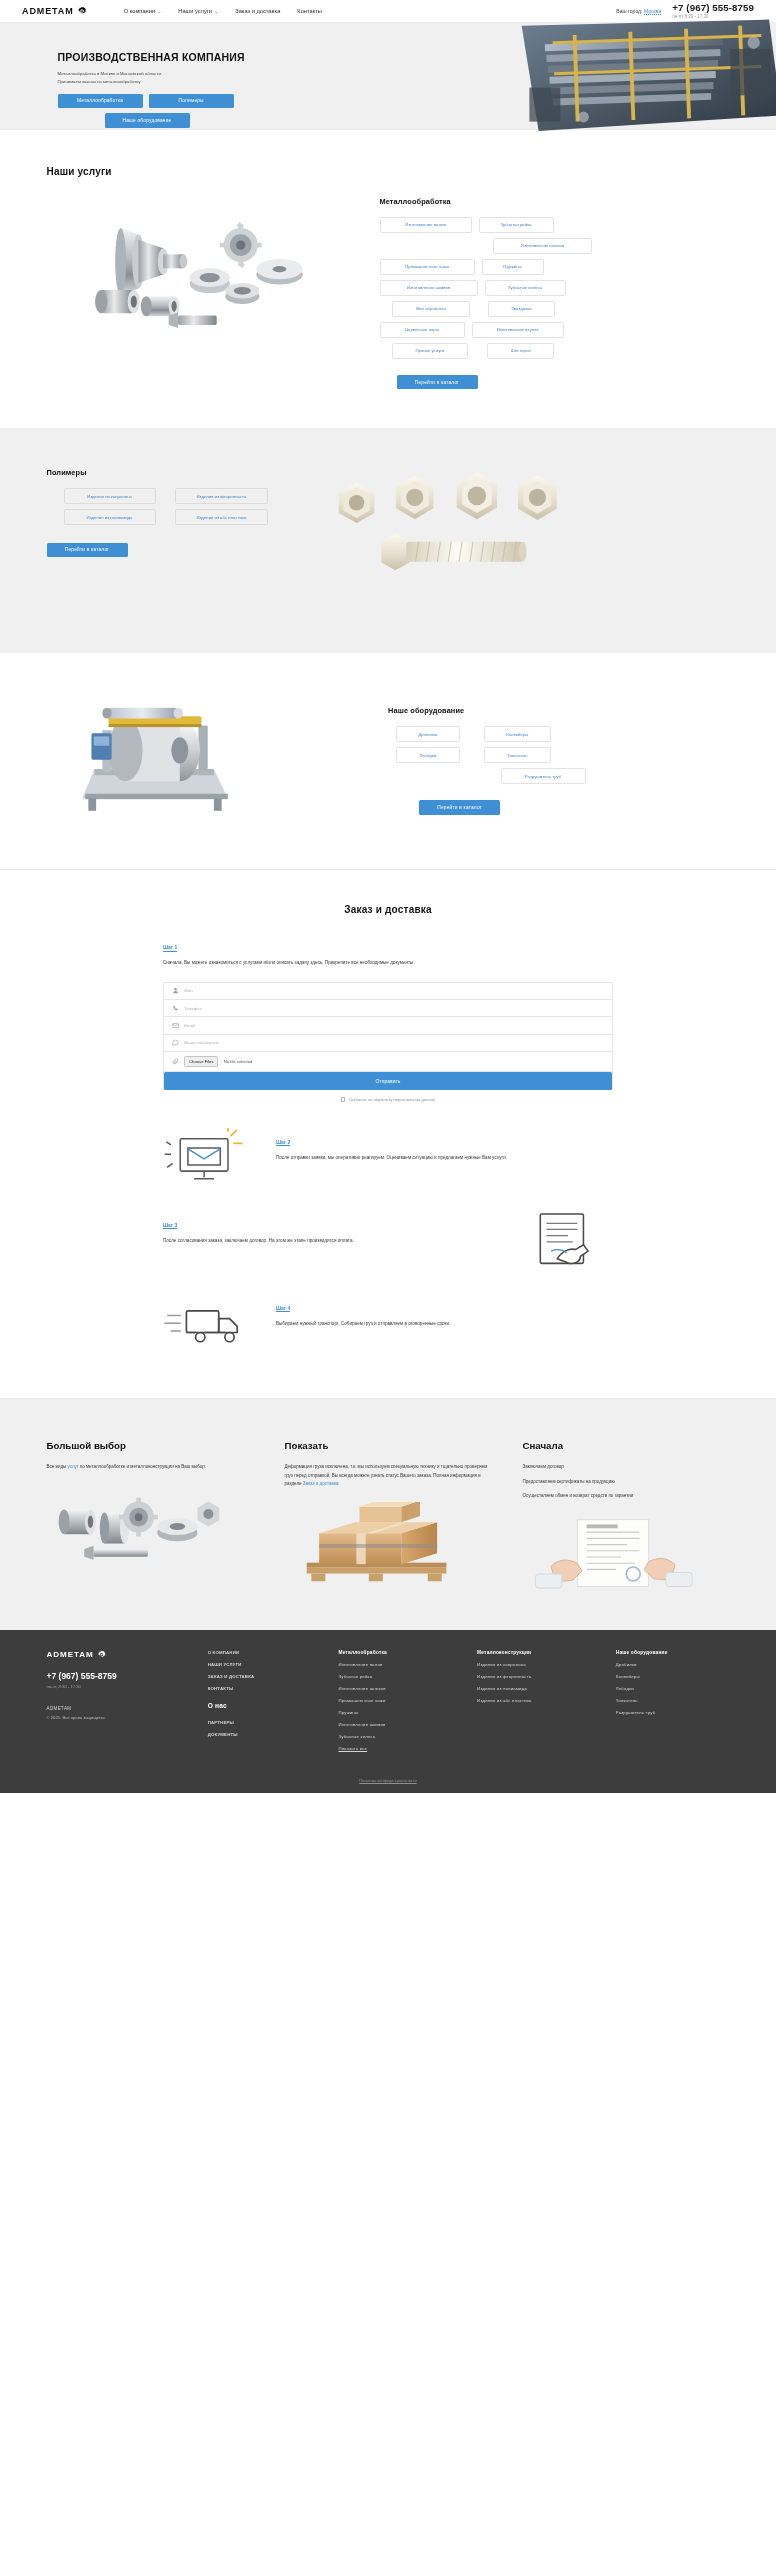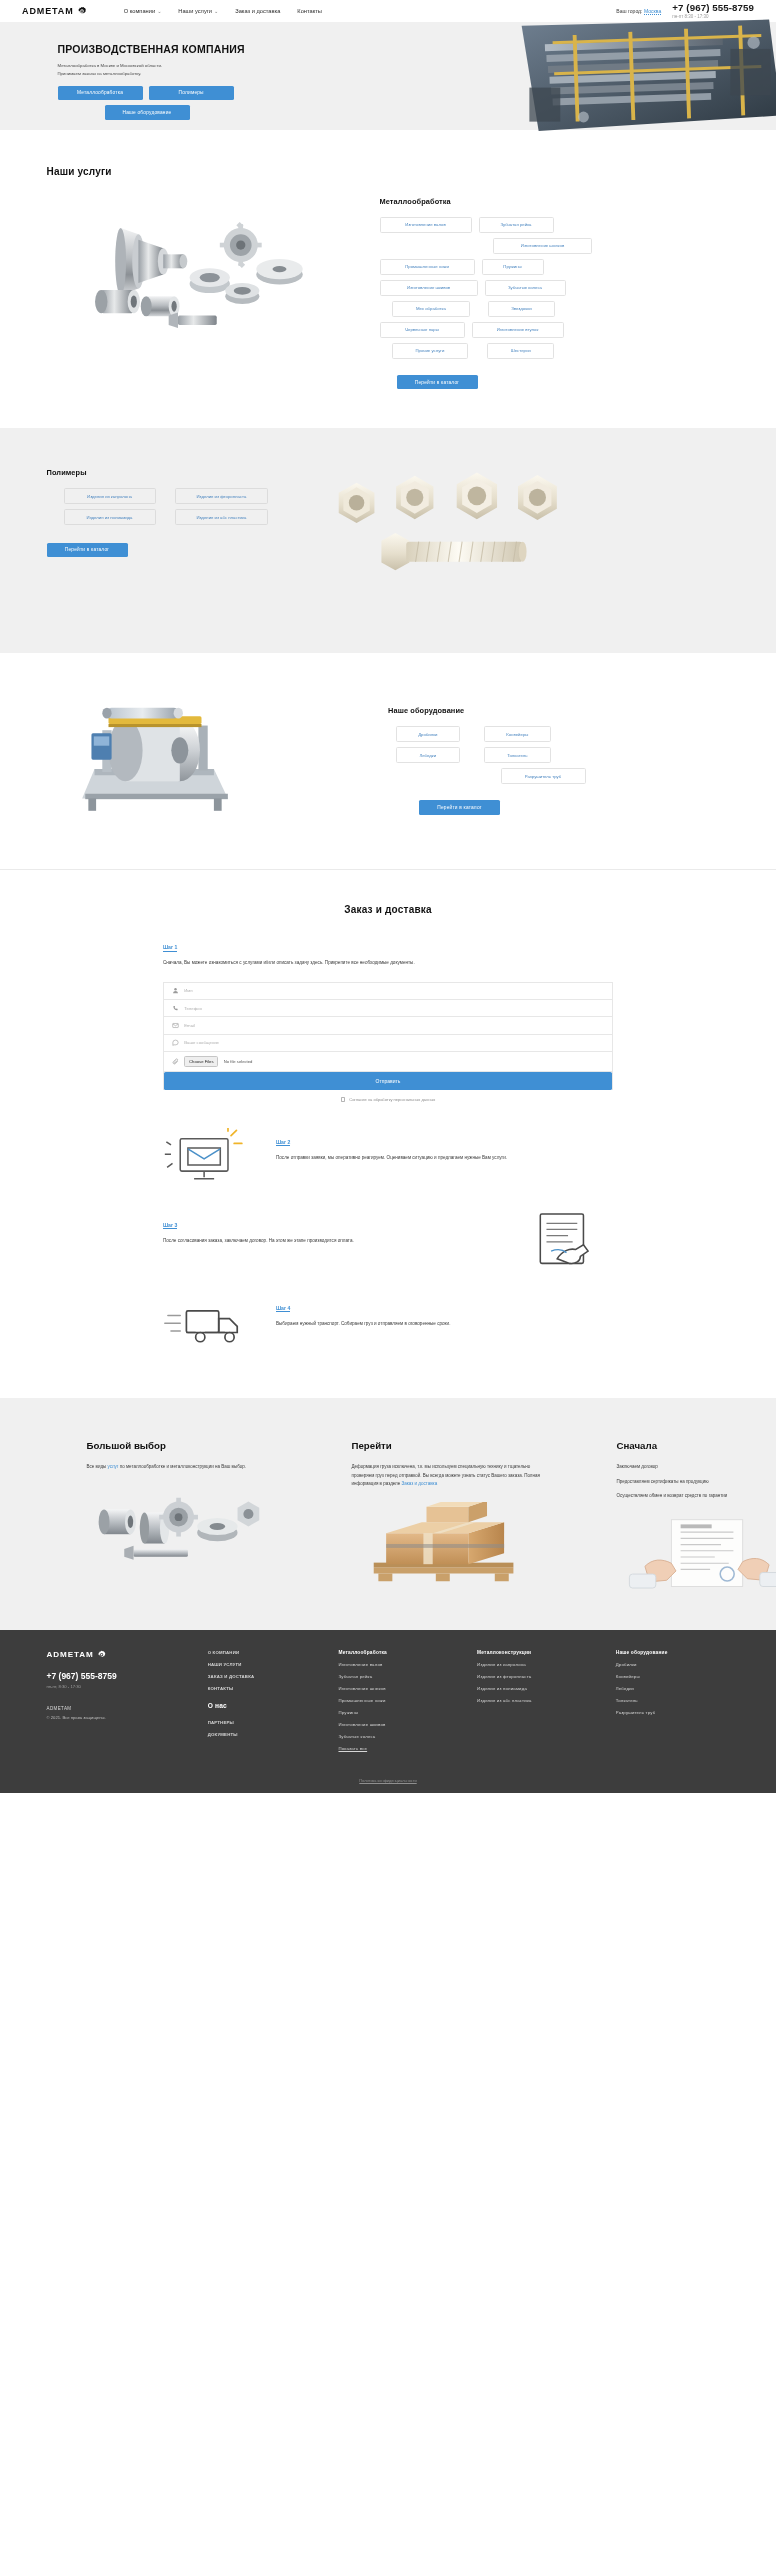--- a/index.html
+++ b/index.html
@@ -52,21 +52,21 @@
   .phone-num { font-size: 9.7px; font-weight: 700; color: #1a1a1a; letter-spacing: 0.1px; line-height: 1; }
   .phone-hours { font-size: 4.5px; color: #9b9b9b; margin-top: 1.6px; }
 
   
   .hero {
     background: #f0f0f0;
     padding: 20px 0 31px 0;
     position: relative;
     height: 107px;
   }
-  .hero-inner { width: 683px; margin: 0 auto; position: relative; }
+  .hero-inner { width: 683px; margin: 8px auto; position: relative; }
   .hero-title {
     font-size: 10.5px;
     font-weight: 800;
     letter-spacing: 0.2px;
     color: #111;
     margin-left: 11px;
   }
   .hero-sub {
     margin-top: 7px;
     margin-left: 11px;
@@ -197,21 +197,21 @@
 
   .step-block { display: flex; align-items: flex-start; gap: 20px; margin-top: 26px; }
   .step-ill { width: 93px; flex: 0 0 93px; height: 57px; position: relative; }
   .step-copy { flex: 1; padding-top: 4.7px; }
   .step-block.reverse { flex-direction: row-reverse; }
   .step-block.reverse .step-copy { text-align: left; }
 
   
   .advantages { background: #f0f0f0; padding: 42px 0 31px 0; }
   .adv-grid { display: flex; gap: 31px; }
-  .adv-col { flex: 1; margin-left: 40px; }
+  .adv-col { flex: 1; }
   .adv-title { font-size: 9.7px; font-weight: 800; color: #111; }
   .adv-text { margin-top: 12.4px; font-size: 4.5px; line-height: 1.85; color: #3a3a3a; }
   .adv-text a { color: #3f8fd4; text-decoration: none; }
   .adv-img { margin-top: 14px; height: 84px; position: relative; }
 
   
   footer { background: #3d3d3d; color: #e8e8e8; padding: 20px 0 7.8px 0; }
   .foot { width: 683px; margin: 0 auto; display: flex; gap: 17px; }
   .foot-col1 { width: 147px; }
   .foot-logo { display: flex; align-items: center; gap: 3.1px; }
@@ -778,21 +778,21 @@
             </g>
             <g transform="translate(60,86)">
               <rect x="0" y="-5" width="70" height="10" rx="2" fill="url(#s3)"></rect>
               <polygon points="0,-9 -12,-5 -12,5 0,9" fill="#a9aeb3"></polygon>
             </g>
           </svg>
         </div>
       </div>
 
       <div class="adv-col">
-        <div class="adv-title">Перейти</div>
+        <div class="adv-title">Показать</div>
         <div class="adv-text">
           <span>Деформация груза исключена, т.к. мы используем специальную технику и тщательно проверяем груз перед отправкой. Вы всегда можете узнать статус Вашего заказа. Полная информация в разделе </span><a href="#">Заказ и доставка</a>
         </div>
         <div class="adv-img">
           <svg width="194" height="84" viewBox="0 0 250 108">
             <defs>
               <linearGradient id="box1" x1="0" y1="0" x2="0" y2="1">
                 <stop offset="0%" stop-color="#e3b989"></stop>
                   <stop offset="100%" stop-color="#c08f56"></stop>
               </linearGradient>

